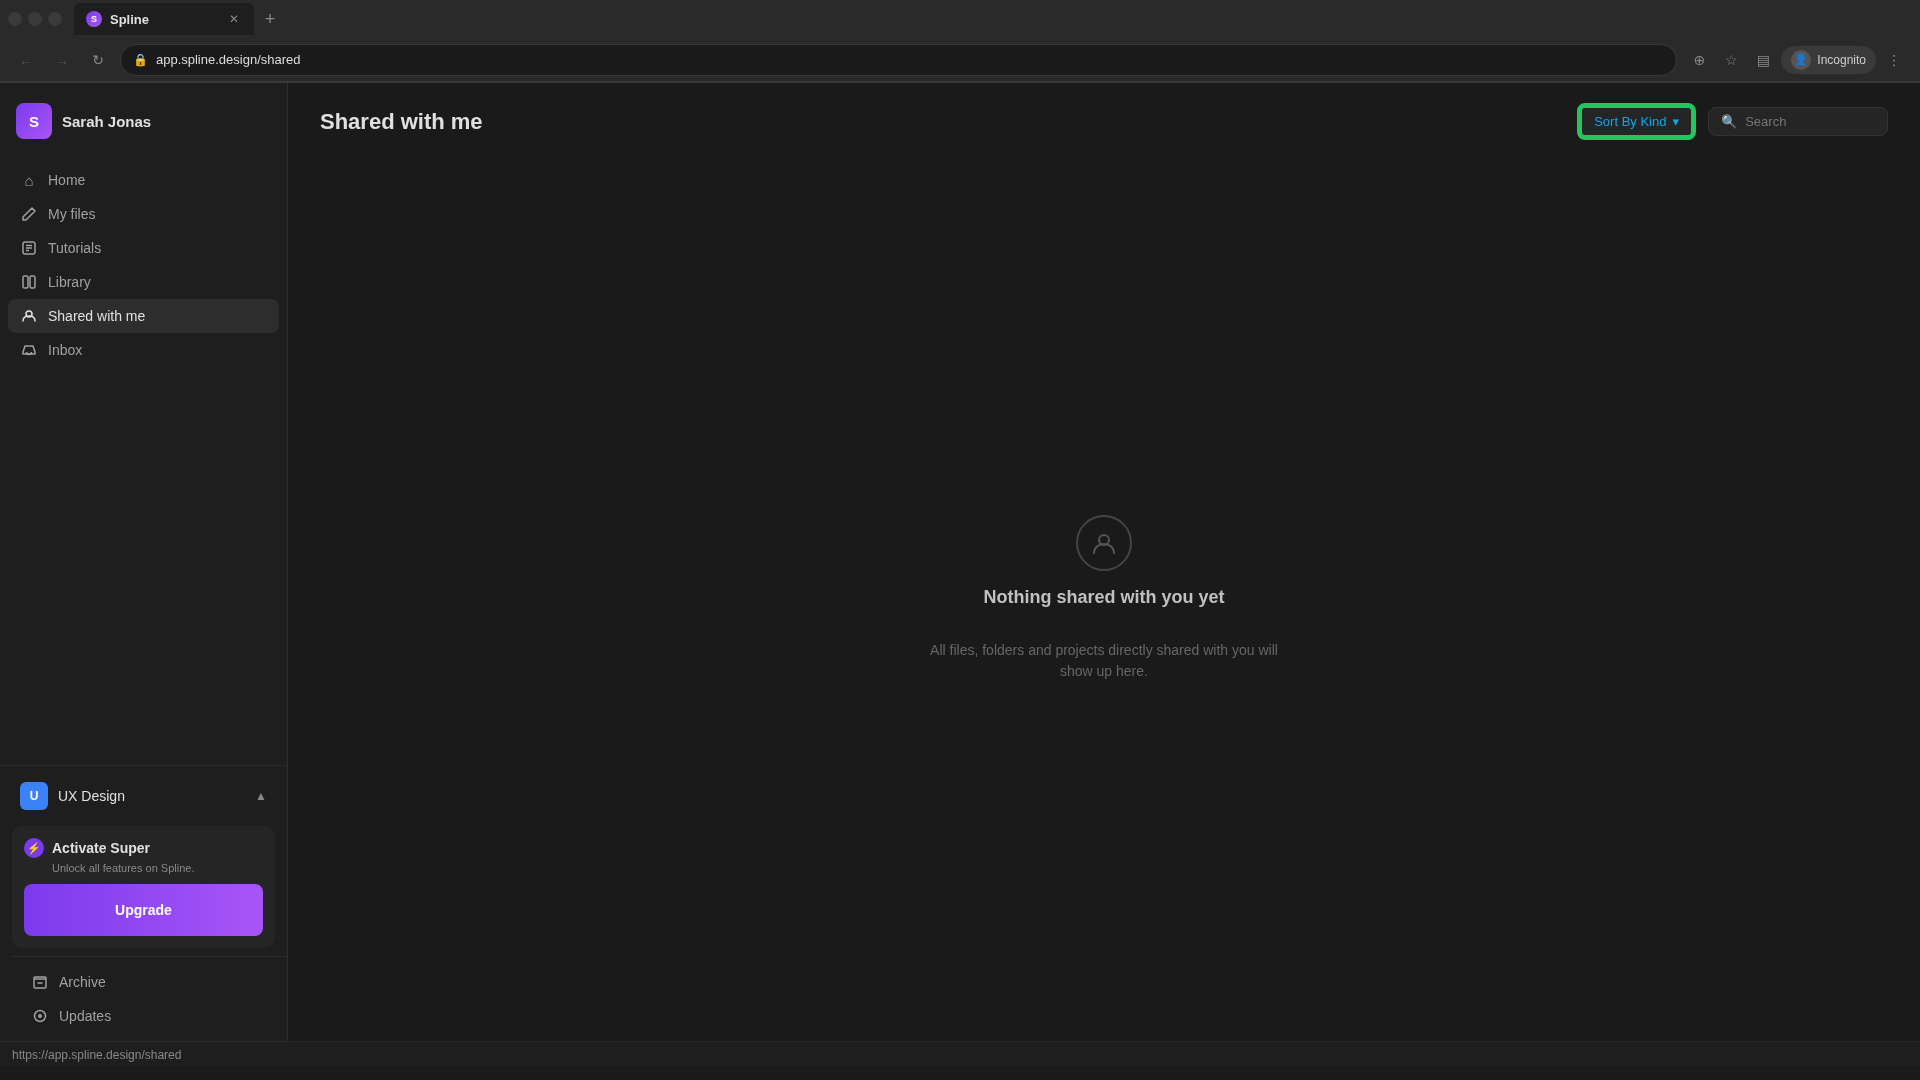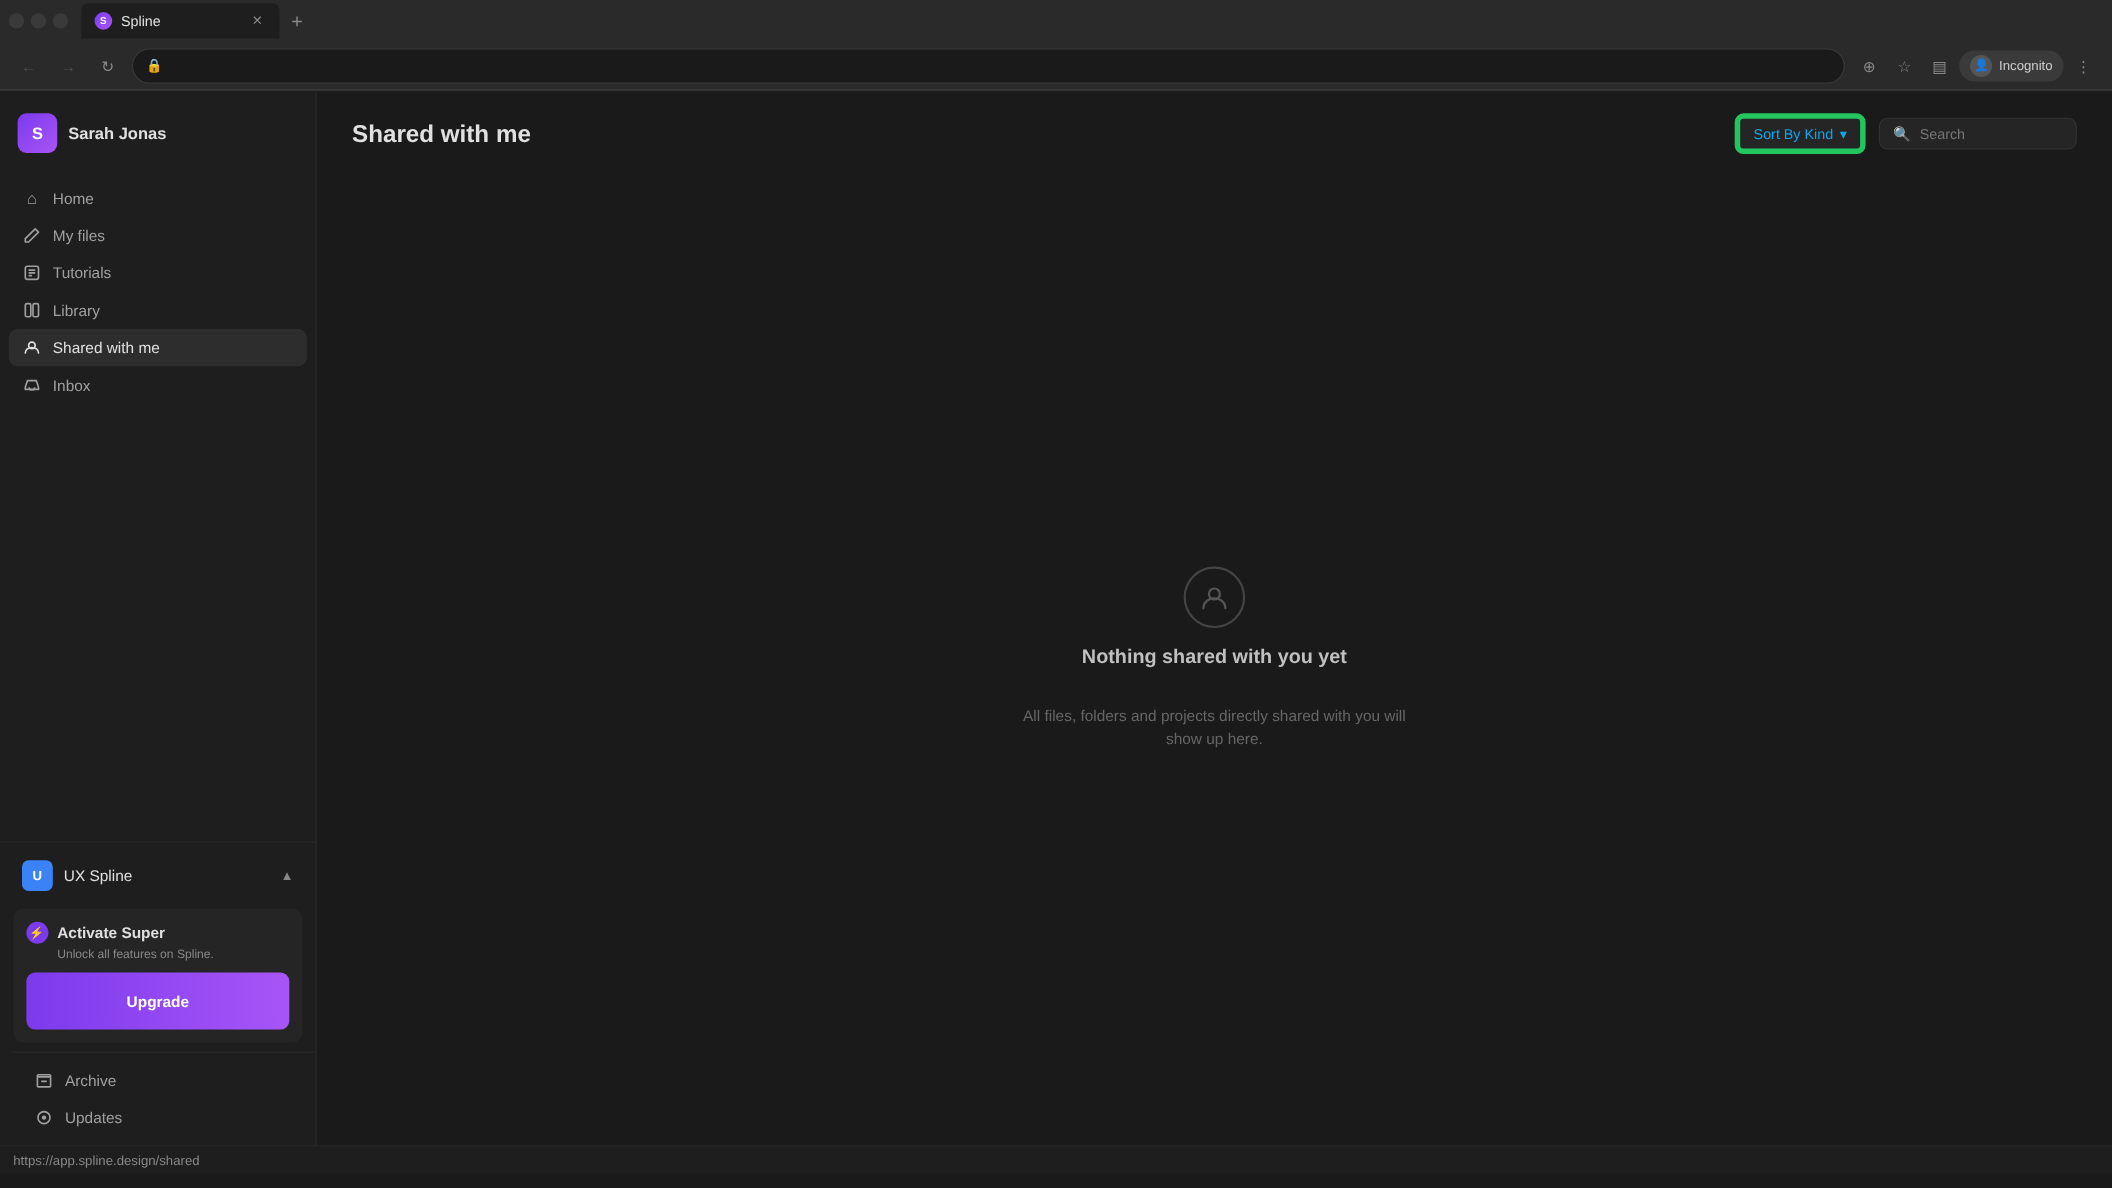--- a/index.html
+++ b/index.html
@@ -61,20 +61,21 @@
       font-size: 9px; color: white; font-weight: bold;
       flex-shrink: 0;
     }
     .tab-title {
       font-size: 13px;
       color: #e0e0e0;
       flex: 1;
       white-space: nowrap;
       overflow: hidden;
       text-overflow: ellipsis;
+      font-weight: bold;
     }
     .tab-close {
       width: 16px; height: 16px;
       border-radius: 50%;
       display: flex; align-items: center; justify-content: center;
       cursor: pointer;
       color: #888;
       font-size: 12px;
     }
     .new-tab-btn {
@@ -426,20 +427,21 @@
     </div>
     <div class="new-tab-btn">+</div>
   </div>
 
   <div class="browser-toolbar">
     <button class="nav-btn disabled">←</button>
     <button class="nav-btn disabled">→</button>
     <button class="nav-btn">↻</button>
     <div class="address-bar">
       <span class="address-bar-icon">🔒</span>
+      <span class="address-text">app.spline.design/shared</span>
     </div>
     <div class="toolbar-actions">
       <button class="toolbar-action-btn">⊕</button>
       <button class="toolbar-action-btn">☆</button>
       <button class="toolbar-action-btn">▤</button>
       <div class="incognito-badge">
         <div class="incognito-avatar">👤</div>
         <span>Incognito</span>
       </div>
       <button class="toolbar-action-btn">⋮</button>
@@ -515,21 +517,21 @@
         </span>
         <span>Inbox</span>
       </div>
     </div>
 
     <div class="sidebar-section-divider"></div>
     <div class="workspace-item">
       <div class="workspace-avatar">
         <span>U</span>
       </div>
-      <span class="workspace-name">UX Spline</span>
+      <span class="workspace-name">UX Design</span>
       <span class="workspace-chevron">▲</span>
     </div>
 
     <div class="upgrade-section">
       <div class="activate-header">
         <div class="lightning-icon">⚡</div>
         <span class="activate-title">Activate Super</span>
       </div>
       <p class="activate-desc">Unlock all features on Spline.</p>
       <button class="upgrade-btn">Upgrade</button>

